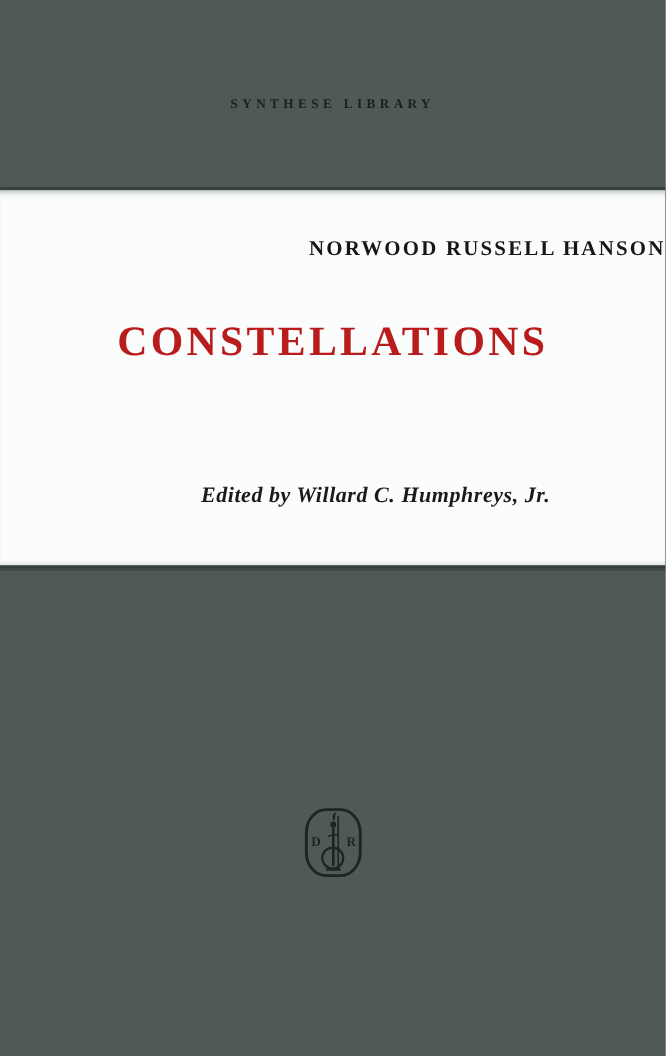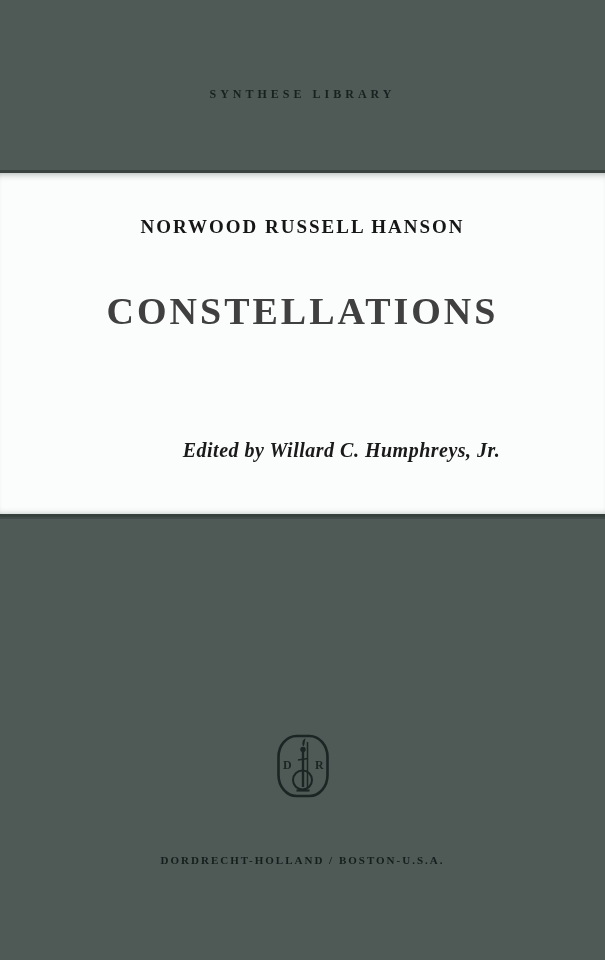--- a/index.html
+++ b/index.html
@@ -55,34 +55,35 @@
     font-weight: 700;
     letter-spacing: 4px;
     color: #17211f;
   }
   .author {
     top: 216px;
     font-size: 19px;
     font-weight: 700;
     letter-spacing: 2px;
     color: #161616;
+    text-align: right;
   }
   .book-title {
     position: absolute;
     top: 282px;
     left: 0;
     width: 100%;
     text-align: center;
   }
   .title-line {
     font-size: 38px;
     font-weight: 700;
     letter-spacing: 3px;
     line-height: 58px;
-    color: #404040;
+    color: #b91c1c;
     white-space: nowrap;
   }
   .editor {
     top: 439px;
     font-size: 20px;
     font-weight: 700;
     font-style: italic;
     letter-spacing: 0.5px;
     color: #1a1a1a;
     padding-left: 39px;
@@ -155,15 +156,14 @@
       <circle cx="26.5" cy="47" r="9.5" fill="none" stroke="#1b2523" stroke-width="2"></circle>
 
       <line x1="20.5" y1="57.5" x2="33.5" y2="57.5" stroke="#1b2523" stroke-width="2.2"></line>
 
       <text class="logo-letter" x="7" y="36">D</text>
       <text class="logo-letter" x="39" y="36">R</text>
     </svg>
   </div>
 
 
-  <div class="centered-text location">DORDRECHT-HOLLAND / BOSTON-U.S.A.</div>
 
 </div>
 
 </body></html>

